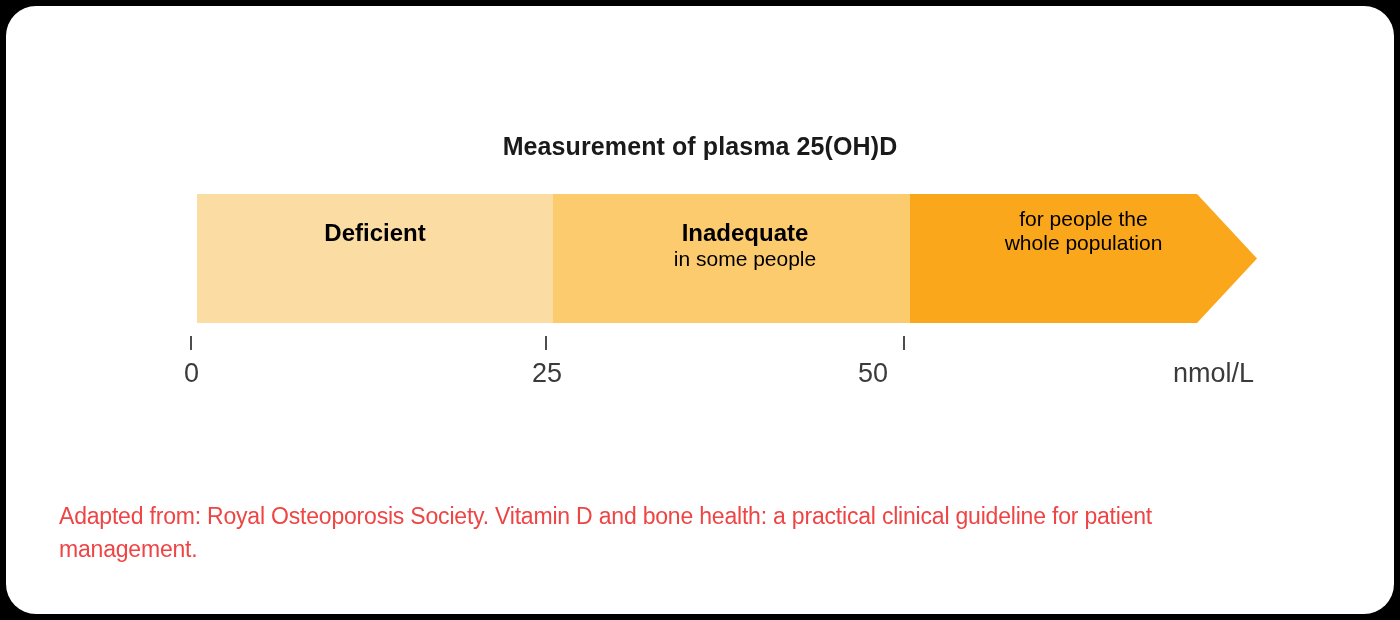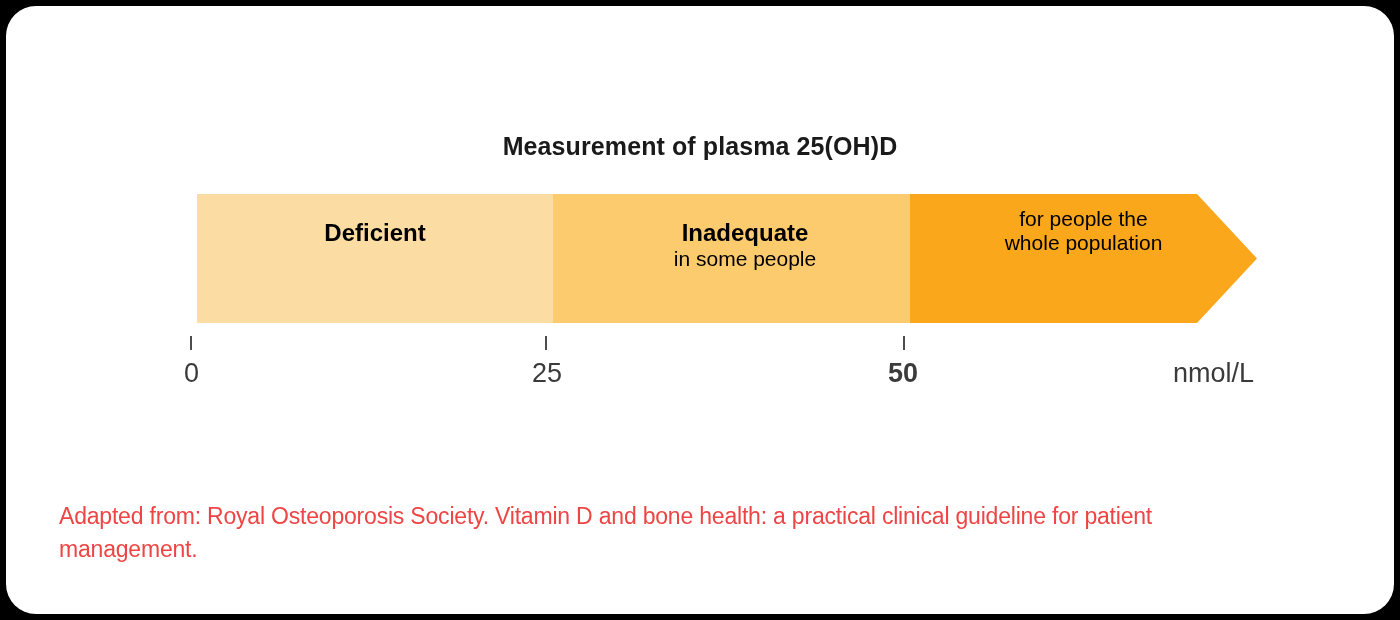--- a/index.html
+++ b/index.html
@@ -97,21 +97,21 @@
     font-family: "Liberation Sans", sans-serif;
     font-size: 27px;
     color: #3b3b3b;
     white-space: nowrap;
   }
   #tick-0       { left: 6px;   }
   #tick-25      { left: 361px; }
   #tick-50      { left: 719px; }
   #tick-label-0  { left: 0px;   }
   #tick-label-25 { left: 348px; }
-  #tick-label-50 { left: 704px; font-weight: bold; }
+  #tick-label-50 { left: 674px; }
   #axis-unit-label { right: 0px; }
 
   
   #caption {
     position: absolute;
     left: 53px;
     top: 494px;
     width: 1230px;
     font-family: "Liberation Sans", sans-serif;
     font-size: 23px;

